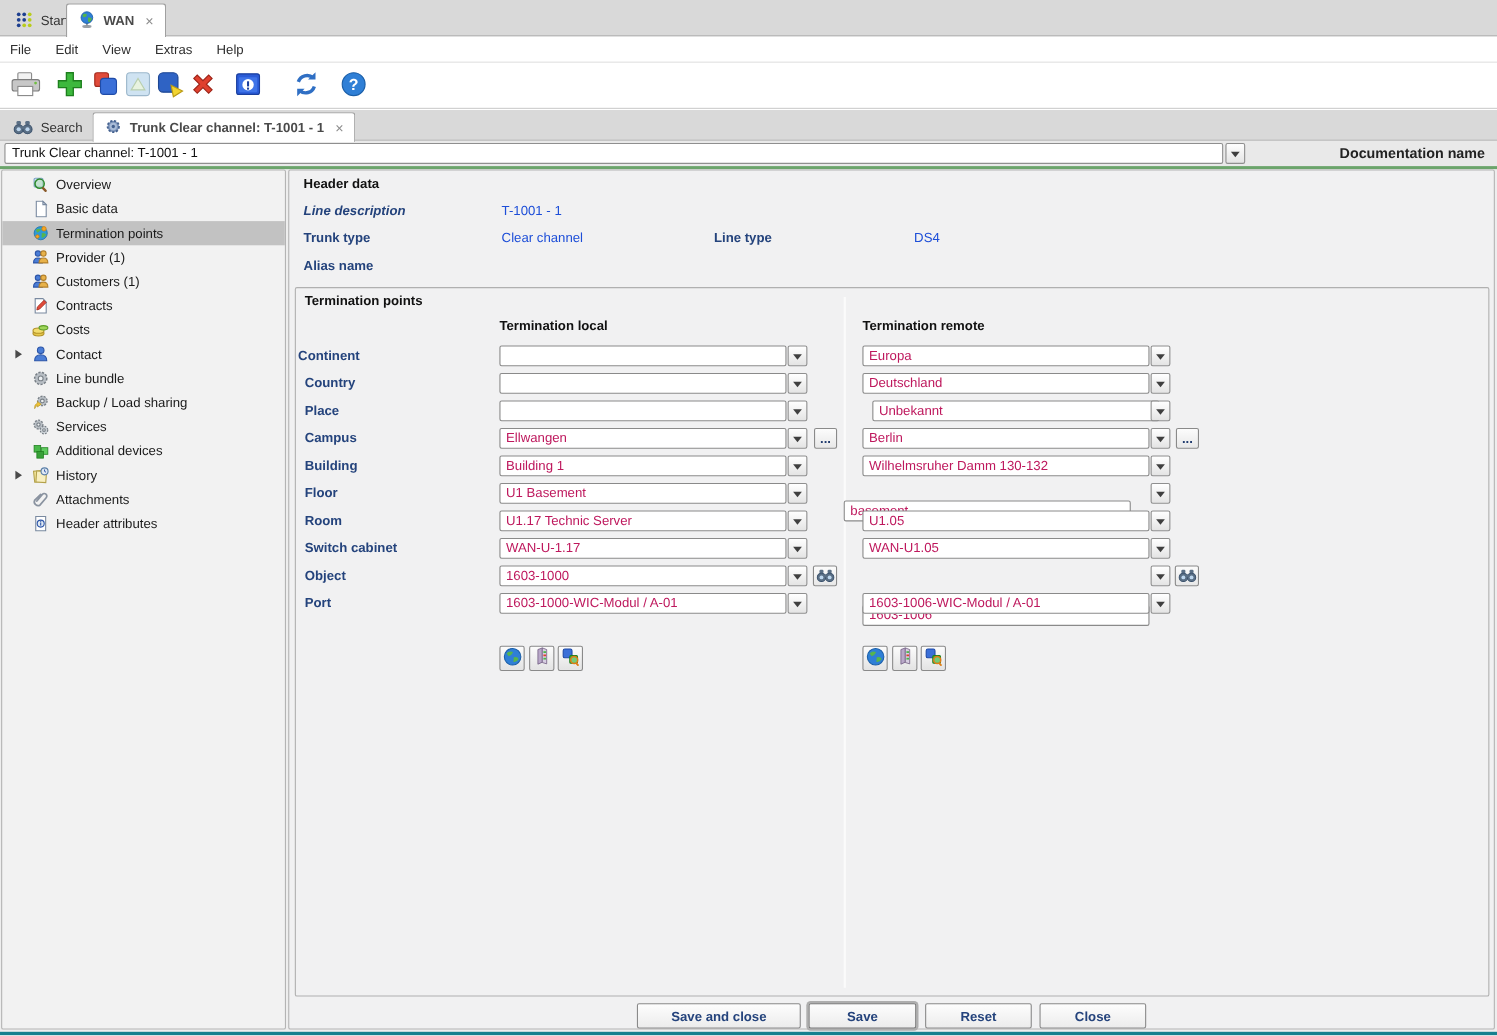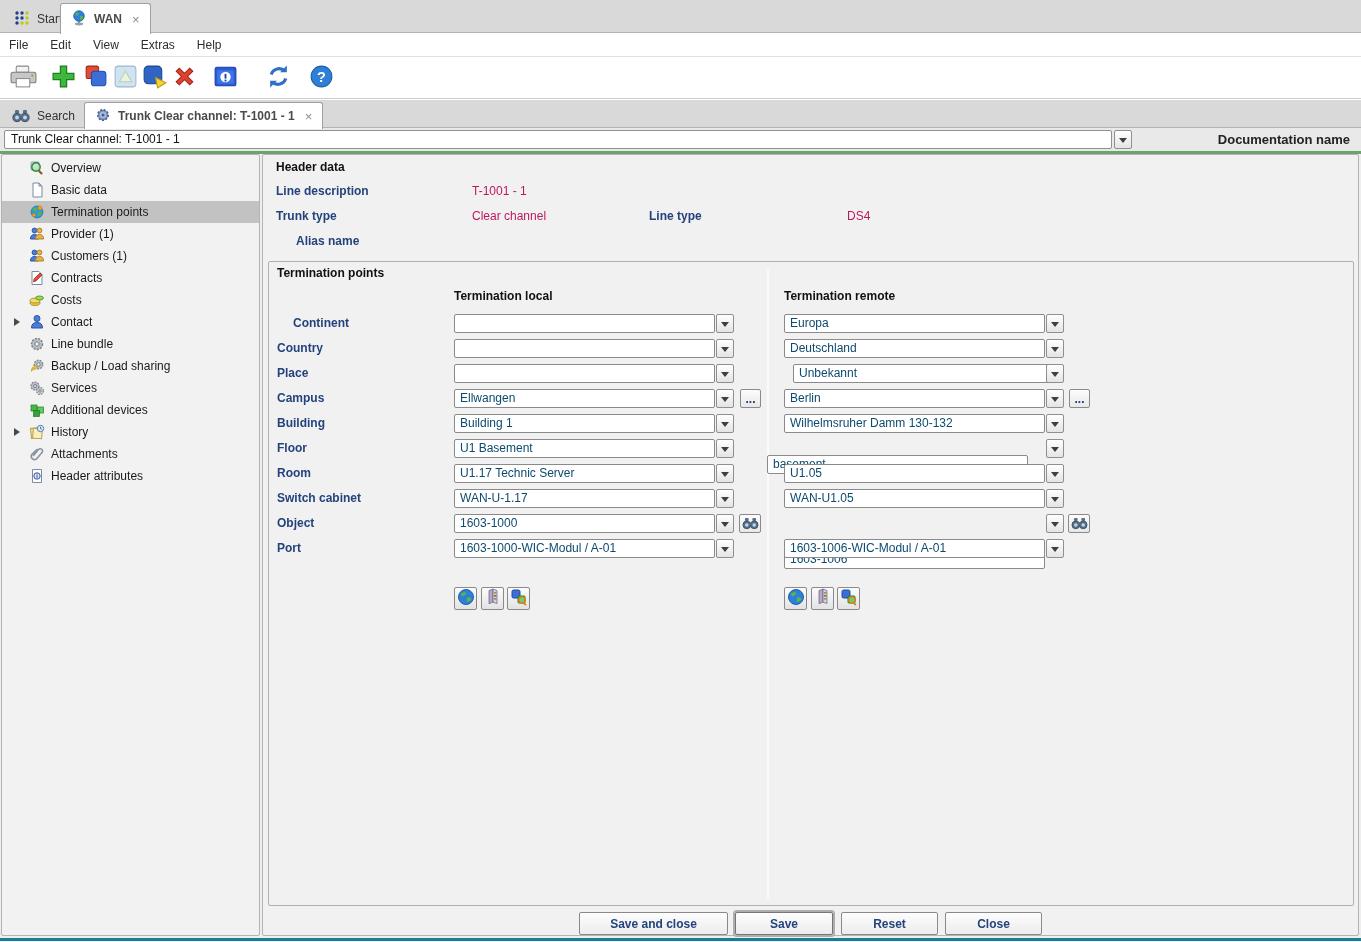--- a/index.html
+++ b/index.html
@@ -47,27 +47,27 @@
   
   .side-list { position:absolute; left:0; top:2px; width:100%; }
   .side-item { position:relative; height:22px; cursor:pointer; }
   .side-item.selected { background:#c2c2c2; }
   .side-item .expander { position:absolute; left:12px; top:7px; width:0; height:0; border:4px solid transparent; border-left:6px solid #4a4a4a; }
   .side-item .sicon { position:absolute; left:27px; top:3px; width:16px; height:16px; }
   .side-item .slbl { position:absolute; left:49px; top:4px; }
 
   
   .flabel { color:#24437c; font-weight:bold; position:absolute; }
-  .fvalue { color:#be185d; position:absolute;margin-left:16px; }
+  .fvalue { color:#1d4ed8; position:absolute; }
   .section-title { font-weight:bold; color:#111; position:absolute; }
 
   
   .groupbox { position:absolute; left:5px; top:106px; width:1086px; height:645px; border:1px solid #b0b0b0; border-radius:2px; background:#f1f1f2; }
   .col-header { position:absolute; top:27px; font-weight:bold; color:#111; }
-  .combo-input { position:absolute; width:261px; height:19px; background:#fff; border:1px solid #8a8a8a; border-radius:2px; line-height:17px; padding-left:5px; color:#0c4a6e; overflow:hidden; white-space:nowrap; }
+  .combo-input { position:absolute; width:261px; height:19px; background:#fff; border:1px solid #8a8a8a; border-radius:2px; line-height:17px; padding-left:5px; color:#be185d; overflow:hidden; white-space:nowrap; }
   .combo-arrow { position:absolute; width:18px; height:19px; }
   .mini-btn { position:absolute; width:21px; height:19px; background:linear-gradient(#fcfcfc,#e8e8e8); border:1px solid #8a8a8a; border-radius:2px; display:flex; align-items:center; justify-content:center; font-weight:bold; color:#1f3a6e; line-height:8px; }
   .icon-btn { position:absolute; width:23px; height:23px; background:linear-gradient(#fcfcfc,#e3e3e3); border:1px solid #8a8a8a; border-radius:2px; display:flex; align-items:center; justify-content:center; }
   .col-divider { position:absolute; left:498px; top:8px; width:2px; height:628px; background:#fbfbfb; }
 
   
   .footer-btn { position:absolute; height:23px; background:linear-gradient(#fdfdfd,#ececec); border:1px solid #8a8a8a; border-radius:2px; color:#24437c; font-weight:bold; display:flex; align-items:center; justify-content:center; cursor:pointer; }
   .footer-btn.focused { border:1px solid #767676; box-shadow:0 0 0 2px #aeaeae; }
 </style>
 </head>
@@ -339,34 +339,34 @@
                 <rect x="7.5" y="5.4" width="1" height="1" fill="#2c55a8"></rect>
               </svg></span>
             <span class="slbl">Header attributes</span>
           </div>
         </div>
     </div>
 
     <div class="main-panel">
 
       <div class="section-title" style="left:13px;top:5px;">Header data</div>
-      <div class="flabel" style="left:13px;top:29px;">Line description</div>
+      <div class="flabel" style="left:13px;top:29px;font-style:italic;">Line description</div>
       <div class="fvalue" style="left:193px;top:29px;">T-1001 - 1</div>
       <div class="flabel" style="left:13px;top:54px;">Trunk type</div>
       <div class="fvalue" style="left:193px;top:54px;">Clear channel</div>
       <div class="flabel" style="left:386px;top:54px;">Line type</div>
       <div class="fvalue" style="left:568px;top:54px;">DS4</div>
-      <div class="flabel" style="left:13px;top:79px;margin-left:20px;">Alias name</div>
+      <div class="flabel" style="left:13px;top:79px;">Alias name</div>
 
       <div class="groupbox">
         <div class="section-title" style="left:8px;top:4px;">Termination points</div>
         <div class="col-header" style="left:185px;">Termination local</div>
         <div class="col-header" style="left:515px;">Termination remote</div>
         <div class="col-divider"></div>
-      <div class="flabel" style="left: 24px; top: 54px;">Continent</div>
+      <div class="flabel" style="left: 2px; top: 54px;">Continent</div>
           <div class="combo-input" style="left: 185px; top: 52px;"></div>
           <div class="combo-arrow arrow-btn" style="left: 447px; top: 52px;">
             <b class="tri"></b>
           </div>
           <div class="combo-input" style="left: 515px; top: 52px;">Europa</div>
           <div class="combo-arrow arrow-btn" style="left: 777px; top: 52px;">
             <b class="tri"></b>
           </div>
           <div class="flabel" style="left: 8px; top: 79px;">Country</div>
           <div class="combo-input" style="left: 185px; top: 77px;"></div>

